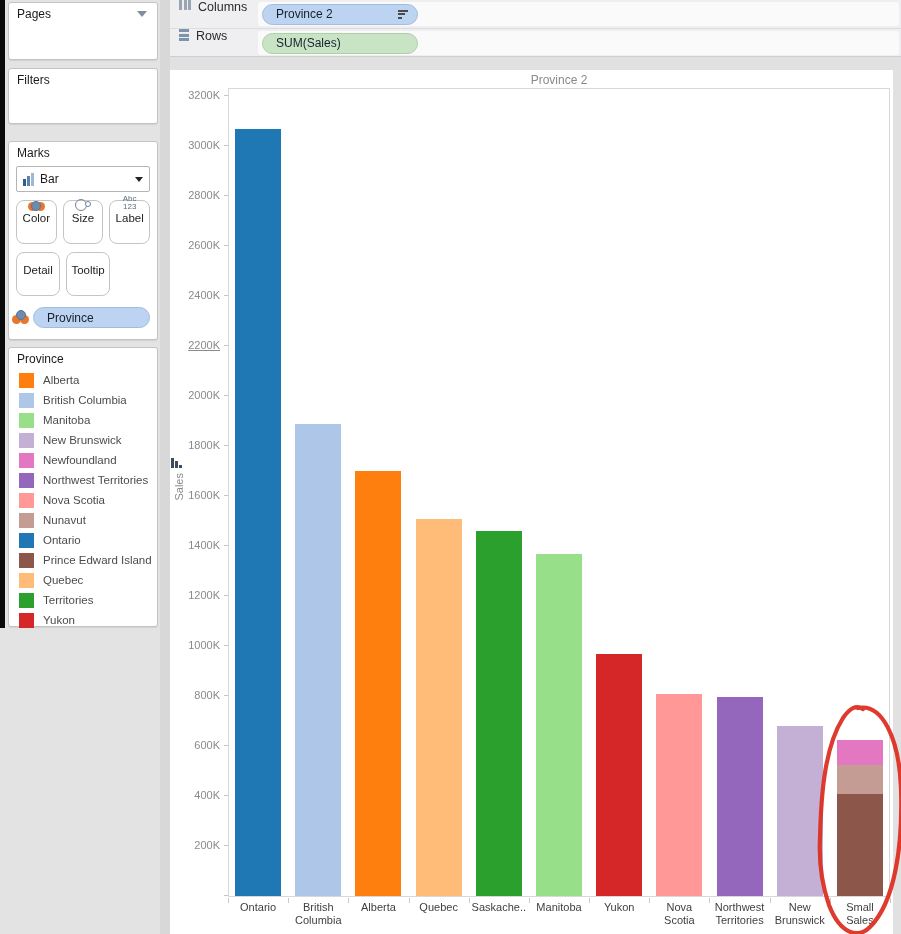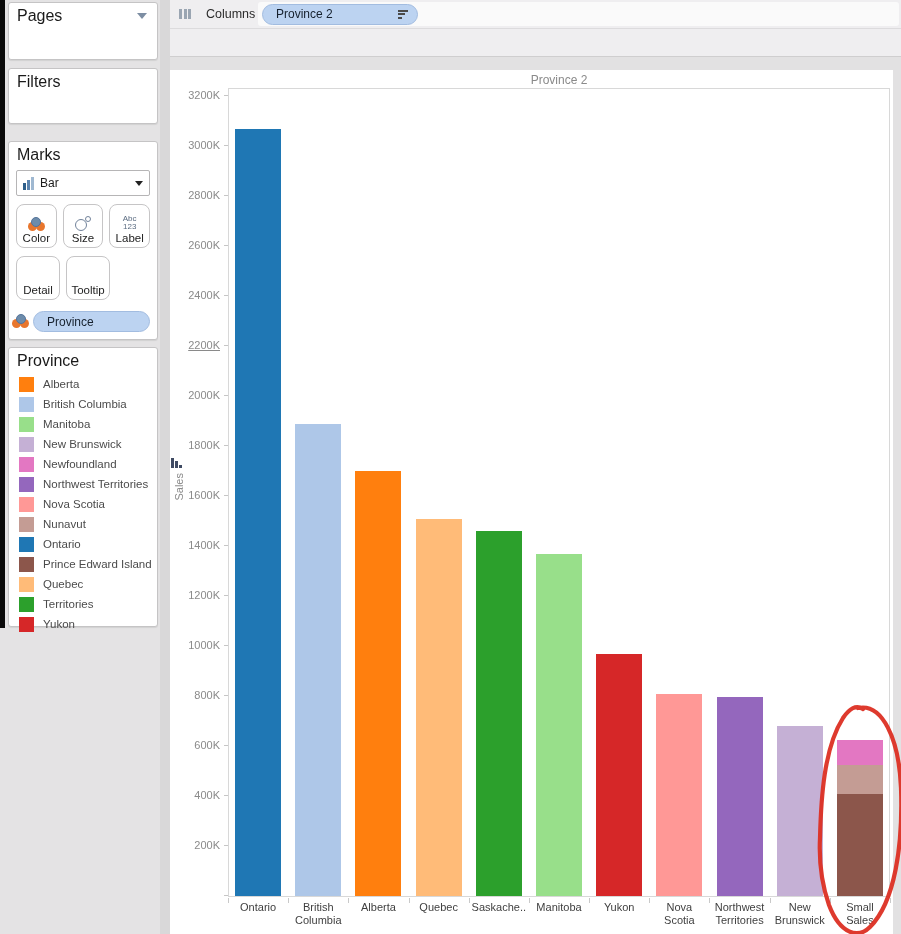--- a/index.html
+++ b/index.html
@@ -13,21 +13,21 @@
   }
   
   .black-strip { position:absolute; left:0; top:0; width:5px; height:628px; background:#0a0a0a; }
   .side-divider { position:absolute; left:160px; top:0; width:10px; height:934px; background:#d9d8d9; }
   .card {
     position:absolute; left:8px; width:150px;
     background:#ffffff; border:1px solid #c5c4c5; border-radius:3px;
     box-shadow:0 1px 1px rgba(0,0,0,.08);
   }
   .card-header {
-    font-size:16px; color:#1a1a1a; padding:4px 8px 2px 8px;
+    font-size:12px; color:#1a1a1a; padding:4px 8px 2px 8px;
     display:flex; align-items:center; justify-content:space-between;
   }
   .tri-down {
     width:0; height:0; border-left:5px solid transparent; border-right:5px solid transparent;
     border-top:6px solid #7d8ea3; margin-right:2px;
   }
   #pages-card { top:2px; height:58px; }
   #filters-card { top:68px; height:56px; }
   #marks-card { top:141px; height:199px; }
   #legend-card { top:347px; height:280px; }
@@ -44,21 +44,21 @@
   .mini-bars i:nth-child(3){ height:13px; background:#9fb8d1; }
   .mark-type-label { font-size:12px; flex:1; }
   .caret-down {
     width:0; height:0; border-left:4px solid transparent; border-right:4px solid transparent;
     border-top:5px solid #222;
   }
   .marks-btn-row { display:flex; gap:6px; margin:8px 7px 0 7px; }
   .marks-btn {
     width:44px; height:44px; background:#fff; border:1px solid #c6c5c6; border-radius:8px;
     display:flex; flex-direction:column; align-items:center; justify-content:flex-end;
-    padding-bottom:3px; cursor:pointer;
+    padding-bottom:19px; cursor:pointer;
   }
   .marks-btn .btn-label { font-size:11.5px; color:#222; }
   .icon-colorball { position:relative; width:17px; height:14px; margin-bottom:1px; }
   .icon-colorball .o1,.icon-colorball .o2 {
     position:absolute; bottom:0; width:9px; height:9px; border-radius:50%; background:#e8762d;
   }
   .icon-colorball .o1 { left:0; } .icon-colorball .o2 { right:0; }
   .icon-colorball .b1 {
     position:absolute; top:0; left:3.5px; width:10px; height:10px; border-radius:50%;
     background:#6d8cab; border:1px solid #55749a;
@@ -77,21 +77,21 @@
   .marks-pill-row .pill { flex:1; padding-left:13px; }
 
   
   .legend-items { list-style:none; padding:2px 0 0 2px; }
   .legend-items li { display:flex; align-items:center; height:20px; cursor:pointer; }
   .legend-swatch { width:15px; height:15px; margin-left:8px; flex:0 0 15px; }
   .legend-label { font-size:11.5px; color:#4b4b4b; margin-left:9px; white-space:nowrap; }
 
   
   #shelves { position:absolute; left:170px; top:0; width:731px; height:57px; background:#efeef0; border-bottom:1px solid #cfcecf; }
-  .shelf-row { position:relative; height:28px; display:flex; align-items:center;gap:8px; }
+  .shelf-row { position:relative; height:28px; display:flex; align-items:flex-start; }
   .shelf-row.first { border-bottom:1px solid #dcdbdd; height:29px; }
   .shelf-icon { margin:0 7px 0 9px; display:flex; gap:1.5px; align-items:flex-end; }
   .col-bars i { display:block; width:3px; height:10px; background:#9aa5b2; }
   .row-bars { flex-direction:column; gap:1.5px; align-items:flex-start; }
   .row-bars i { display:block; width:10px; height:3px; background:#7b95ae; }
   .shelf-label { font-size:12.5px; color:#2b2b2b; width:60px; }
   .shelf-field {
     position:absolute; left:88px; top:2px; right:2px; bottom:2px;
     background:#fafafa; border-radius:3px; display:flex; align-items:center; padding-left:4px;
   }
@@ -261,20 +261,33 @@
       </span>
     <span class="shelf-label">Columns</span>
     <div class="shelf-field">
       <span class="pill pill-blue">
         <span>Province 2</span>
         <span class="sort-icon">
             <i></i>
             <i></i>
             <i></i>
           </span>
+      </span>
+    </div>
+  </div>
+  <div class="shelf-row">
+    <span class="shelf-icon row-bars">
+        <i></i>
+        <i></i>
+        <i></i>
+      </span>
+    <span class="shelf-label">Rows</span>
+    <div class="shelf-field">
+      <span class="pill pill-green">
+        <span>SUM(Sales)</span>
       </span>
     </div>
   </div>
 </div>
 
 <div id="band-top"></div>
 
 <div id="chart">
   <div id="chart-title">Province 2</div>
   <div id="plot-frame"></div>

